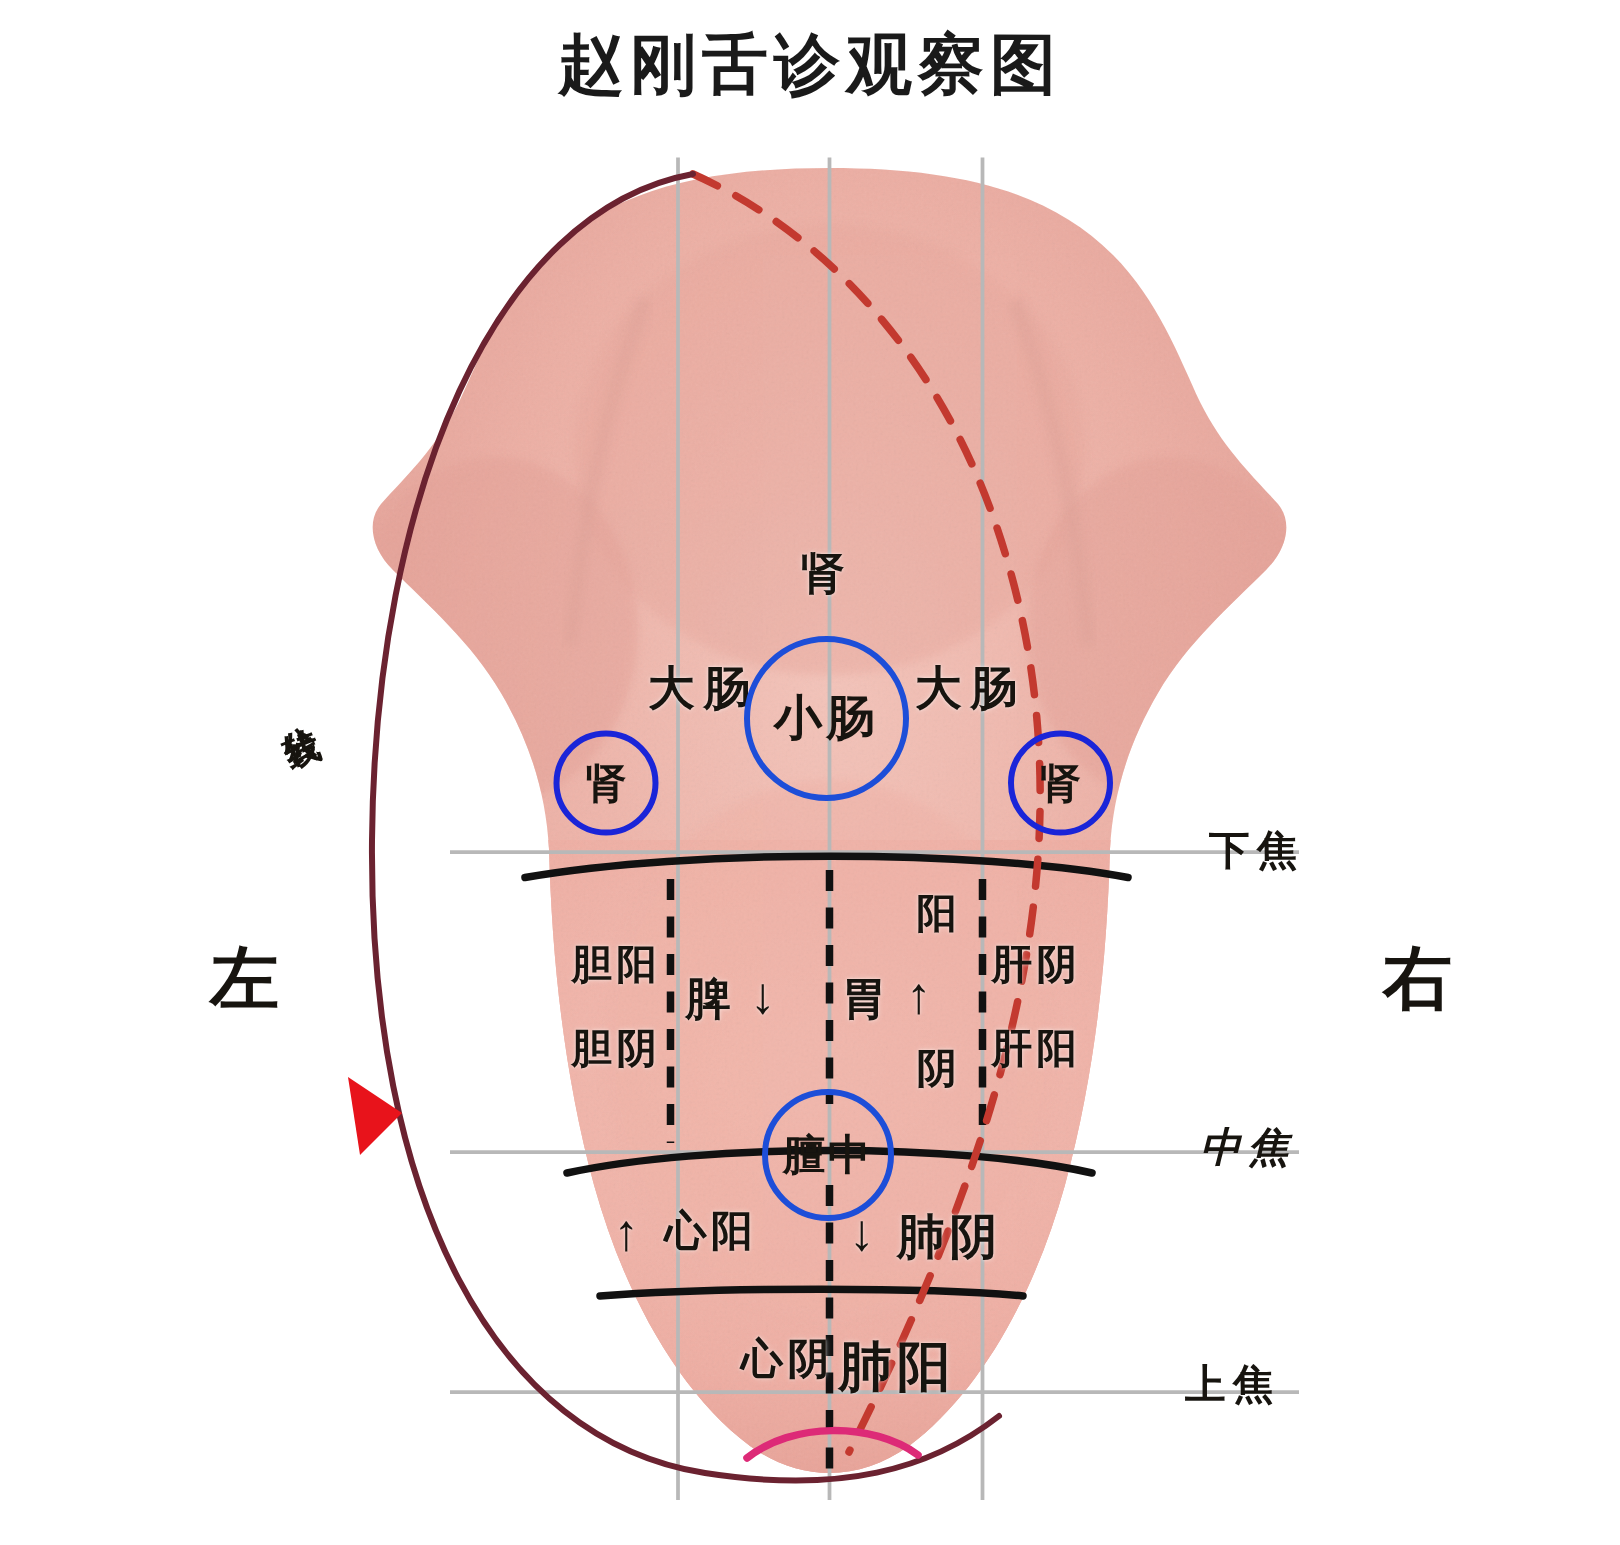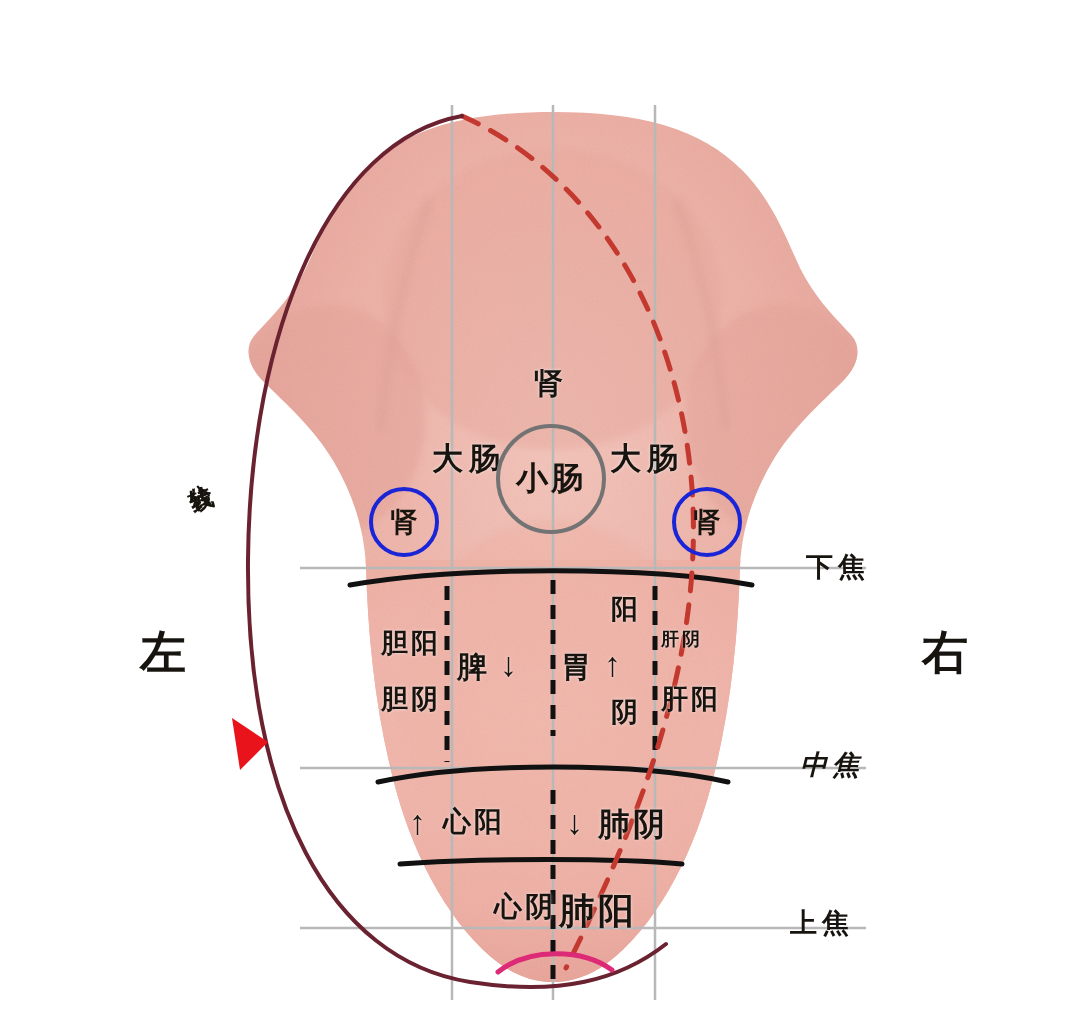--- a/index.html
+++ b/index.html
@@ -29,37 +29,38 @@
   .jiao{font-size:27px;letter-spacing:5px;text-shadow:none;}
 
   
   .circlab{
     position:absolute;border-radius:50%;
     display:flex;align-items:center;justify-content:center;
     font-weight:700;color:#17140f;
     font-family:"Liberation Serif","DejaVu Serif",serif;
     background:transparent;box-sizing:border-box;
   }
-  .circ-pink{border:4px solid #737373;}
+  .circ-pink{border:4px solid #1d4ed8;}
   .circ-blue{border:4px solid #1A25D8;}
 
   
   .vert{
     position:absolute;font-size:23px;font-weight:700;color:#17140f;
     font-family:"Liberation Serif","DejaVu Serif",serif;
     writing-mode:vertical-rl;text-orientation:upright;letter-spacing:2px;
     transform:rotate(-22deg);transform-origin:50% 50%;
   }
   .arrowglyph{font-size:34px;font-weight:900;line-height:1;}
 </style>
 </head>
 <body>
 
 <div id="stage">
 
+  <div class="title">赵刚舌诊观察图</div>
 
   <svg class="layer" viewBox="0 0 1080 1030" xmlns="http://www.w3.org/2000/svg">
     <defs>
 
       <radialGradient id="tgTop" cx="50%" cy="40%" r="70%">
         <stop offset="0%" stop-color="#F3C3B9"></stop>
         <stop offset="55%" stop-color="#EDAFA4"></stop>
         <stop offset="100%" stop-color="#E09A91"></stop>
       </radialGradient>
       <radialGradient id="tgBody" cx="48%" cy="35%" r="78%">
@@ -193,23 +194,24 @@
 
   <div class="lab" style="left:457px;top:652px;font-size:30px;">脾</div>
   <div class="lab arrowglyph" style="left:500px;top:648px;">↓</div>
 
   <div class="lab" style="left:561px;top:652px;font-size:30px;">胃</div>
   <div class="lab arrowglyph" style="left:604px;top:648px;">↑</div>
 
   <div class="lab" style="left:611px;top:596px;font-size:27px;">阳</div>
   <div class="lab" style="left:611px;top:699px;font-size:27px;">阴</div>
 
-  <div class="lab" style="left:661px;top:630px;font-size:18px;letter-spacing:3px;">肝阴</div>
+  <div class="lab" style="left:661px;top:630px;font-size:27px;letter-spacing:3px;">肝阴</div>
   <div class="lab" style="left:661px;top:686px;font-size:27px;letter-spacing:3px;">肝阳</div>
 
+  <div class="circlab circ-pink" style="left:508px;top:726px;width:88px;height:88px;font-size:28px;letter-spacing:2px;">膻中</div>
 
   <div class="lab arrowglyph" style="left:409px;top:806px;">↑</div>
   <div class="lab" style="left:443px;top:808px;font-size:28px;letter-spacing:3px;">心阳</div>
 
   <div class="lab arrowglyph" style="left:566px;top:806px;">↓</div>
   <div class="lab" style="left:598px;top:808px;font-size:32px;letter-spacing:3px;">肺阴</div>
 
   <div class="lab" style="left:494px;top:893px;font-size:28px;letter-spacing:3px;">心阴</div>
   <div class="lab" style="left:559px;top:893px;font-size:36px;letter-spacing:3px;">肺阳</div>
 

